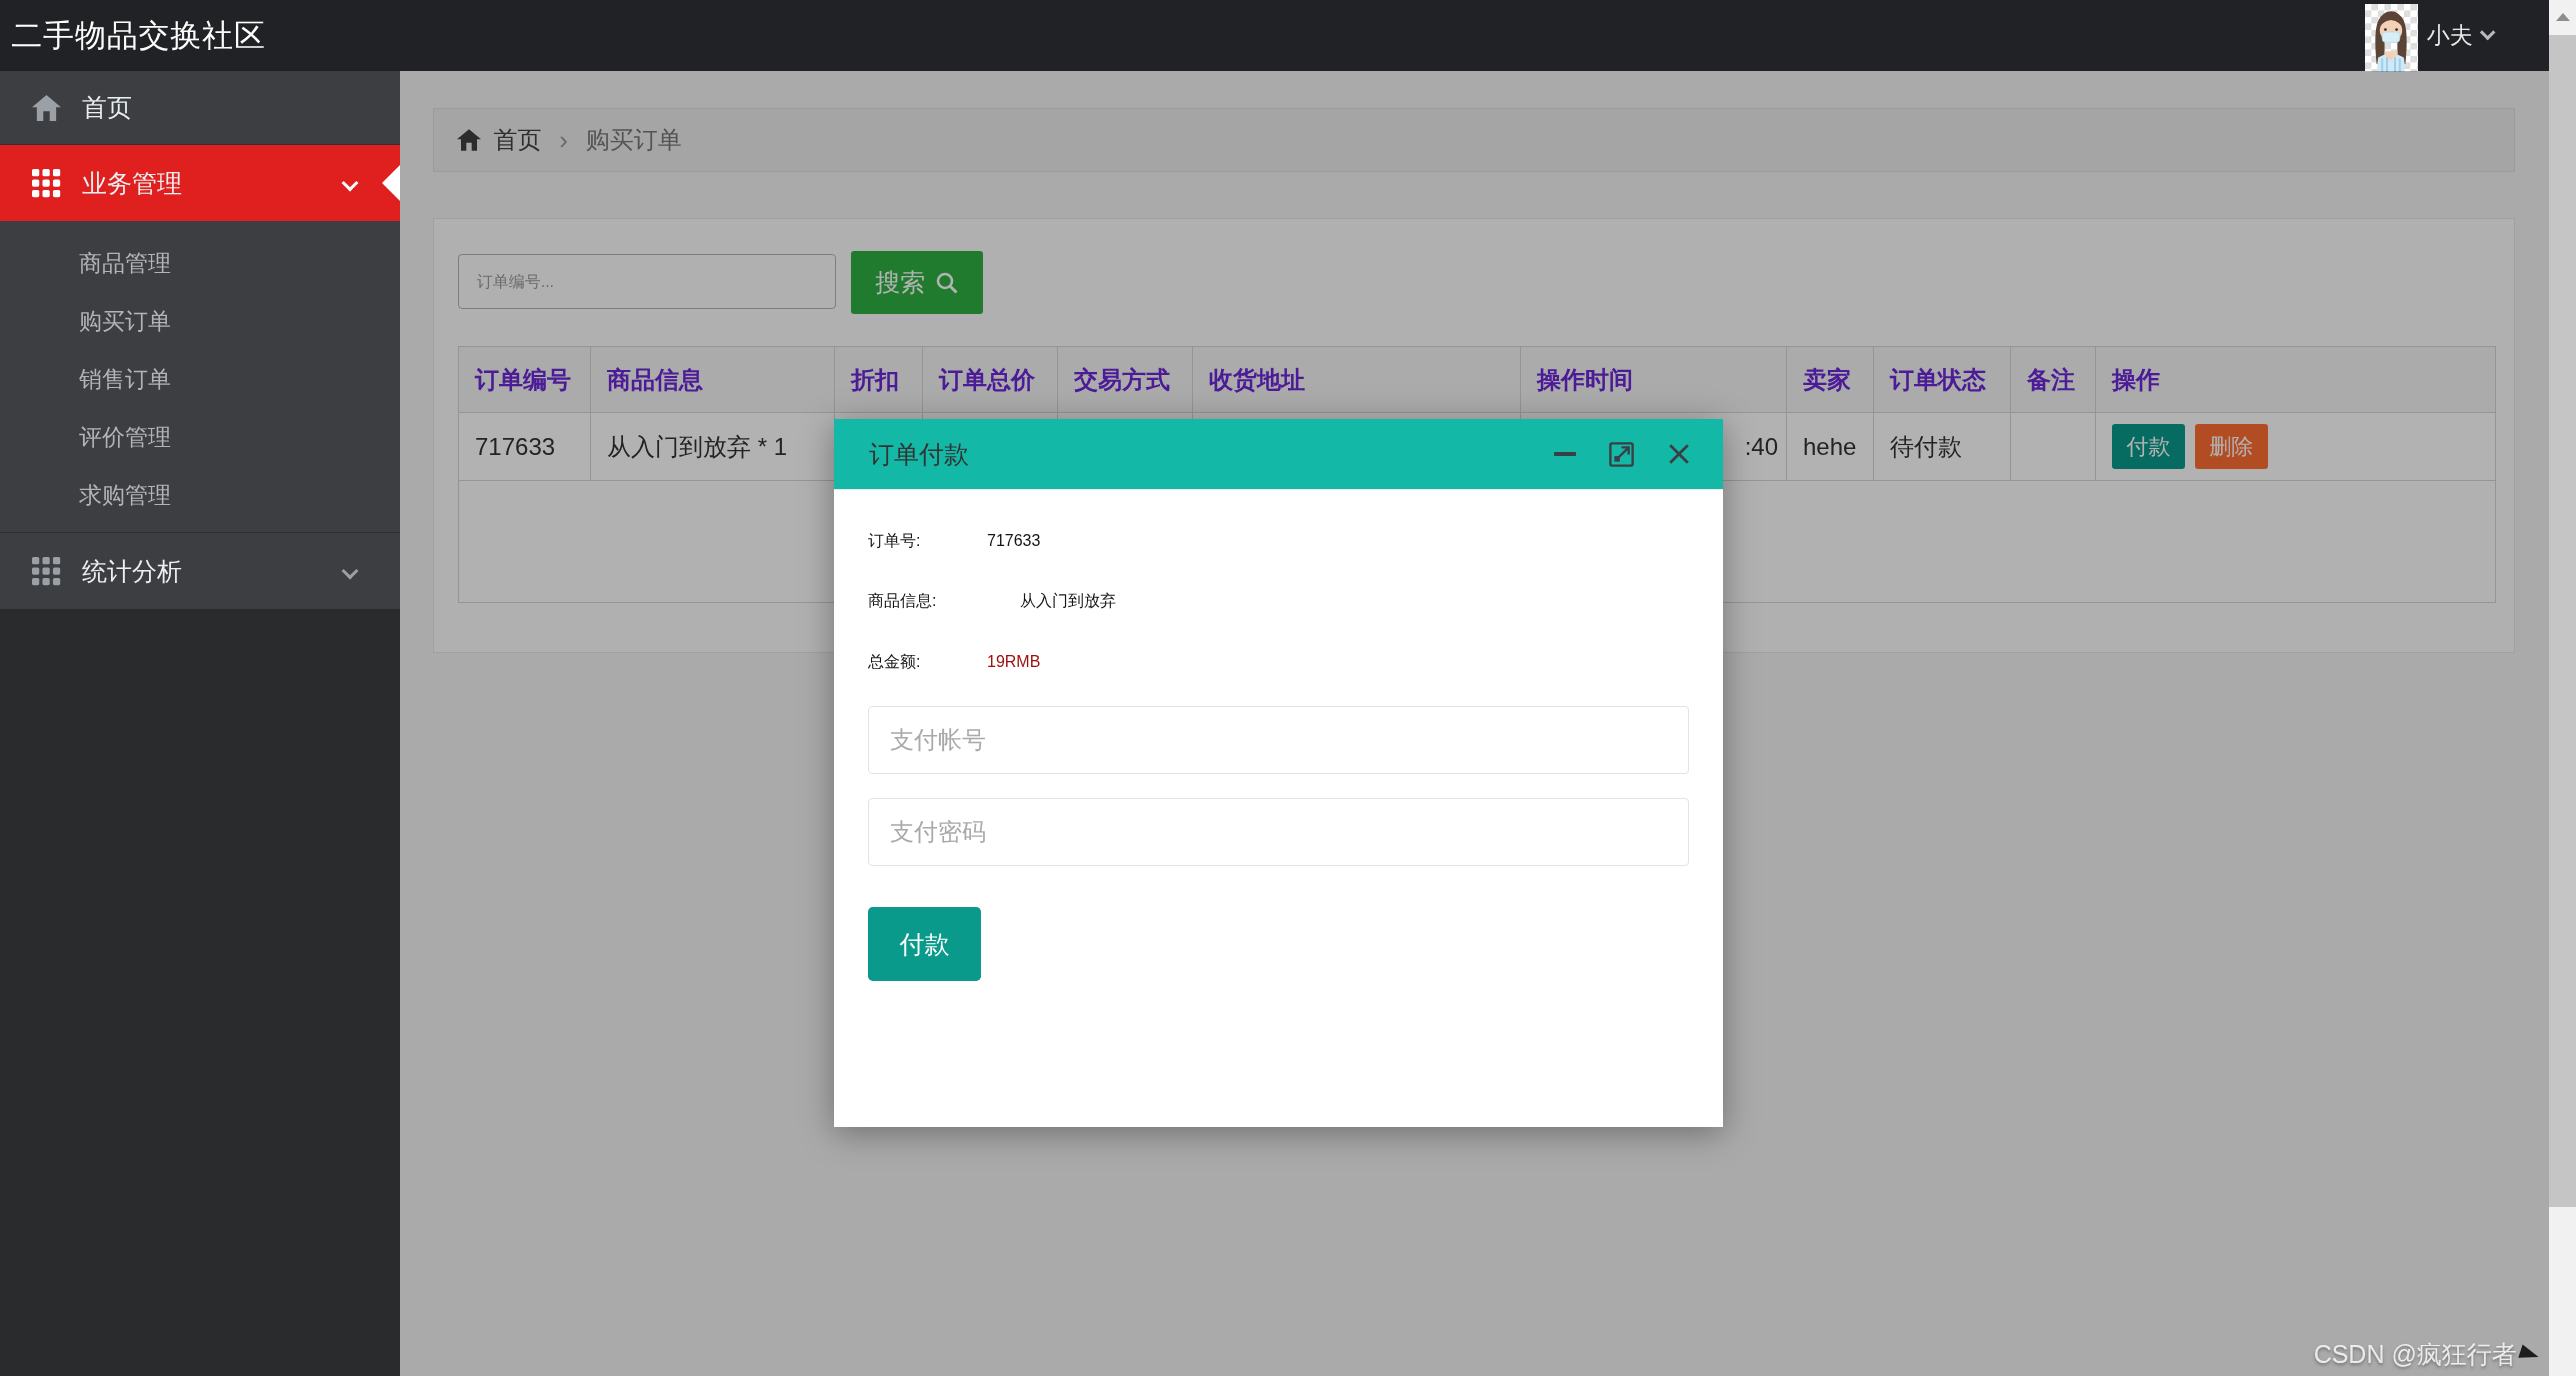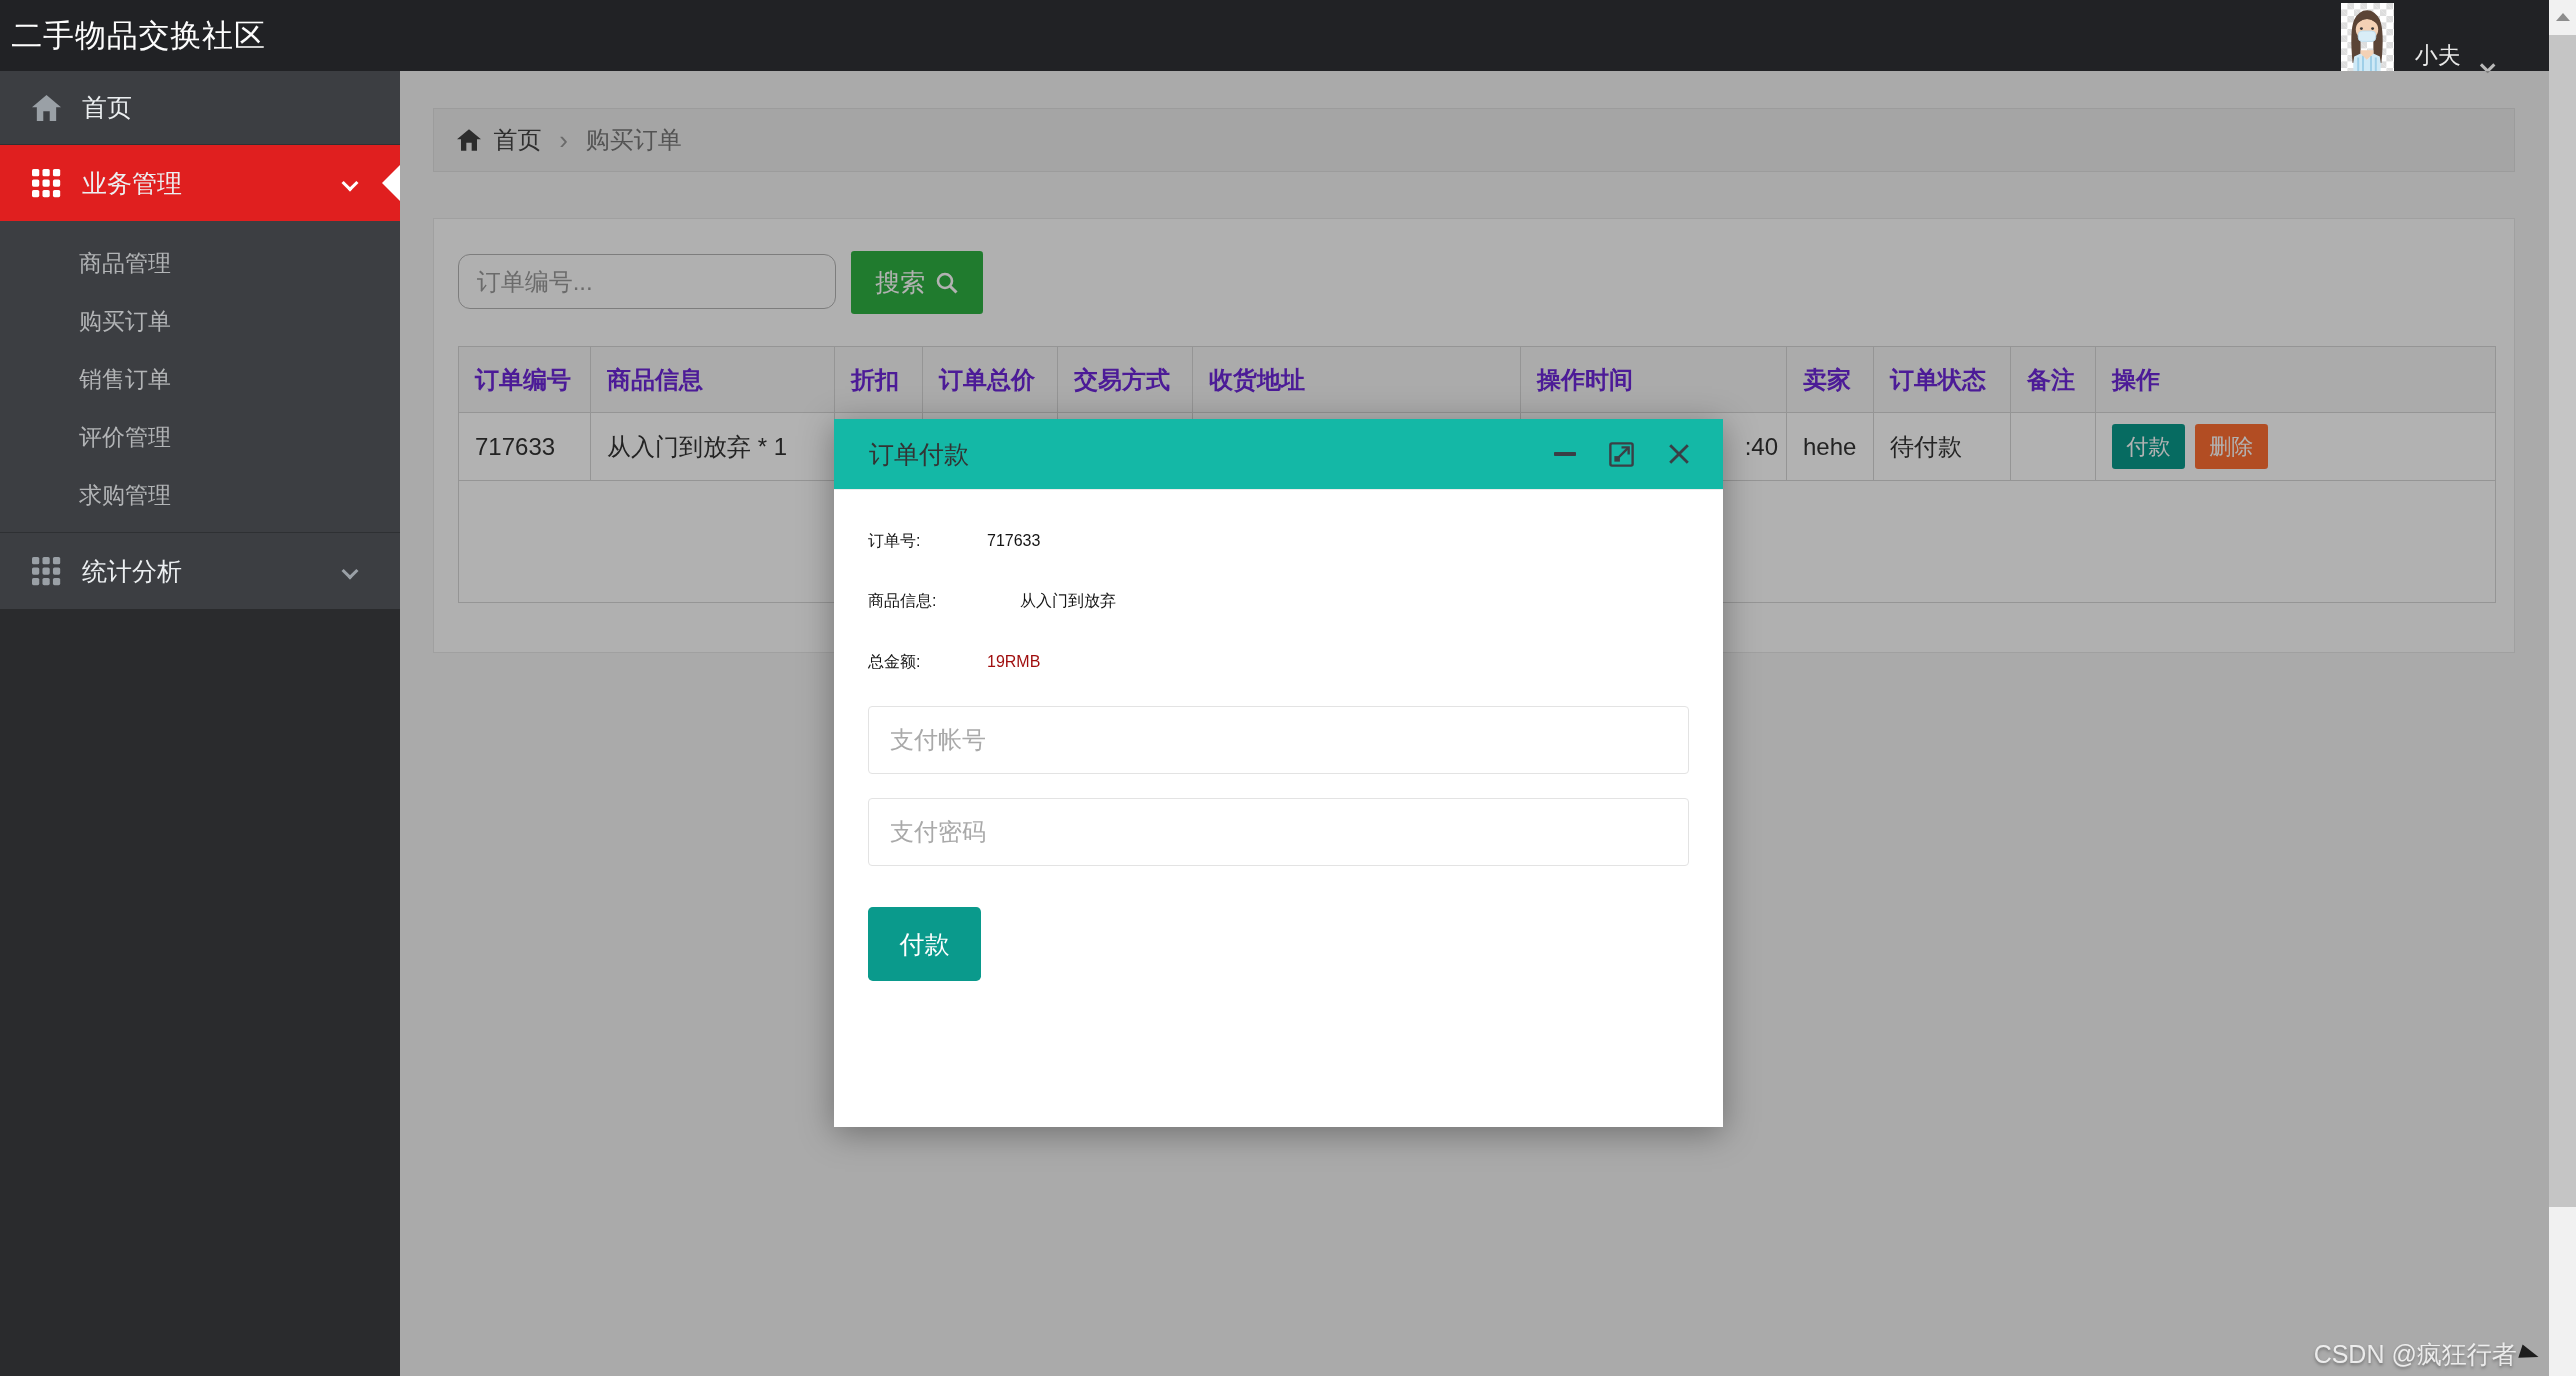--- a/index.html
+++ b/index.html
@@ -2,21 +2,21 @@
 <html style="font-size:13px"><head>
 <meta charset="utf-8">
 <style>
   * { margin:0; padding:0; box-sizing:border-box; }
   html,body { width:2576px; height:1377px; overflow:hidden; }
   body { font-family:"Liberation Sans","DejaVu Sans",sans-serif; font-size:24px; background:#f4f4f4; position:relative; }
 
   
   .topbar { position:absolute; left:0; top:0; width:2549px; height:71px; background:#212225; display:flex; align-items:center; z-index:5; }
   .app-title { color:#fdfdfd; font-size:31px; margin-left:11.3px; letter-spacing:0.8px; }
-  .user-area { position:absolute; right:56px; top:0; height:71px; display:flex; align-items:flex-end; gap:21px; cursor:pointer; }
+  .user-area { position:absolute; right:56px; top:0; height:71px; display:flex; align-items:center; gap:9px; cursor:pointer; }
   .avatar-box { width:53px; height:68px; margin-top:4.8px; background-color:#fff;
     background-image:linear-gradient(45deg,#ddd 25%,transparent 25%,transparent 75%,#ddd 75%),
                      linear-gradient(45deg,#ddd 25%,transparent 25%,transparent 75%,#ddd 75%);
     background-size:13px 13px; background-position:0 0,6.4px 6.4px; overflow:hidden; display:flex; align-items:flex-end; justify-content:center; }
   .user-name { color:#e8e8e8; font-size:23px; }
   .chev { display:inline-block; width:11.3px; height:11.3px; border-right:3.2px solid #b9b9b9; border-bottom:3.2px solid #b9b9b9; transform:rotate(45deg); margin-top:-6.4px; }
 
   
   .sidebar { position:absolute; left:0; top:71px; width:400px; height:1306px; background:#2a2b2d; z-index:4; }
   .menu { background:#3c3e42; width:100%; }
@@ -32,21 +32,21 @@
   .nav-item.stats .chev-dn { border-color:#9aa0a6; }
 
   
   .content { position:absolute; left:400px; top:71px; width:2149px; height:1306px; background:#f4f4f4; }
   .breadcrumb-bar { position:absolute; left:33px; top:37px; width:2082px; height:64px; background:#ededed; border:0.8px solid #e0e0e0; display:flex; align-items:center; padding-left:22.5px; gap:13px; }
   .bc-text { color:#444; font-size:24px; }
   .bc-sep { color:#999; font-size:26px; margin:0 4.8px; }
   .bc-current { color:#777; font-size:24px; }
 
   .card { position:absolute; left:33px; top:147px; width:2082px; height:435px; background:#fdfdfd; border:0.8px solid #e6e6e6; }
-  .search-input { position:absolute; left:24px; top:35px; width:378px; height:55px; border:1.6px solid #b3b3b3; border-radius:12px; background:#fdfdfd; font-size:24px; padding:0 17.7px; color:#333; outline:none; }
+  .search-input { position:absolute; left:24px; top:35px; width:378px; height:55px; border:1.6px solid #b3b3b3; border-radius:4px; background:#fdfdfd; font-size:16px; padding:0 17.7px; color:#333; outline:none; }
   .search-input::placeholder { color:#9a9a9a; }
   .search-btn { position:absolute; left:417px; top:32px; width:132px; height:63px; background:#2fb142; color:#fff; border:none; border-radius:3.2px; font-size:25px; display:flex; align-items:center; justify-content:center; gap:9.7px; cursor:pointer; }
 
   .tbl { position:absolute; left:24px; top:127px; width:2038px; border:1.6px solid #d6d6d6; background:#fff; }
   .trow { display:flex; }
   .trow.head { height:66px; background:#f5f5f5; border-bottom:1.6px solid #d6d6d6; }
   .trow.body { height:68px; border-bottom:1.6px solid #d6d6d6; }
   .tc { display:flex; align-items:center; padding-left:16px; border-right:1.6px solid #d6d6d6; color:#333; font-size:24px; overflow:hidden; white-space:nowrap; }
   .trow.head .tc { font-weight:bold; color:#6d28d9; }
   .tc.last { border-right:none; }

